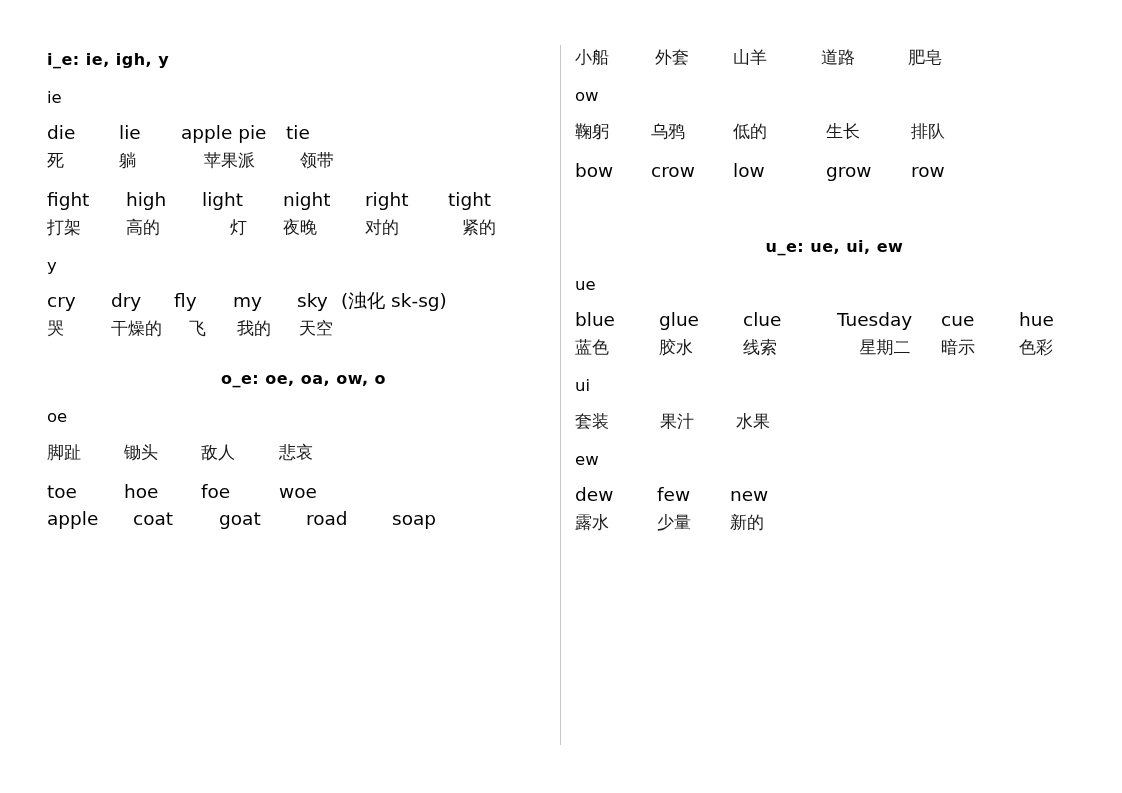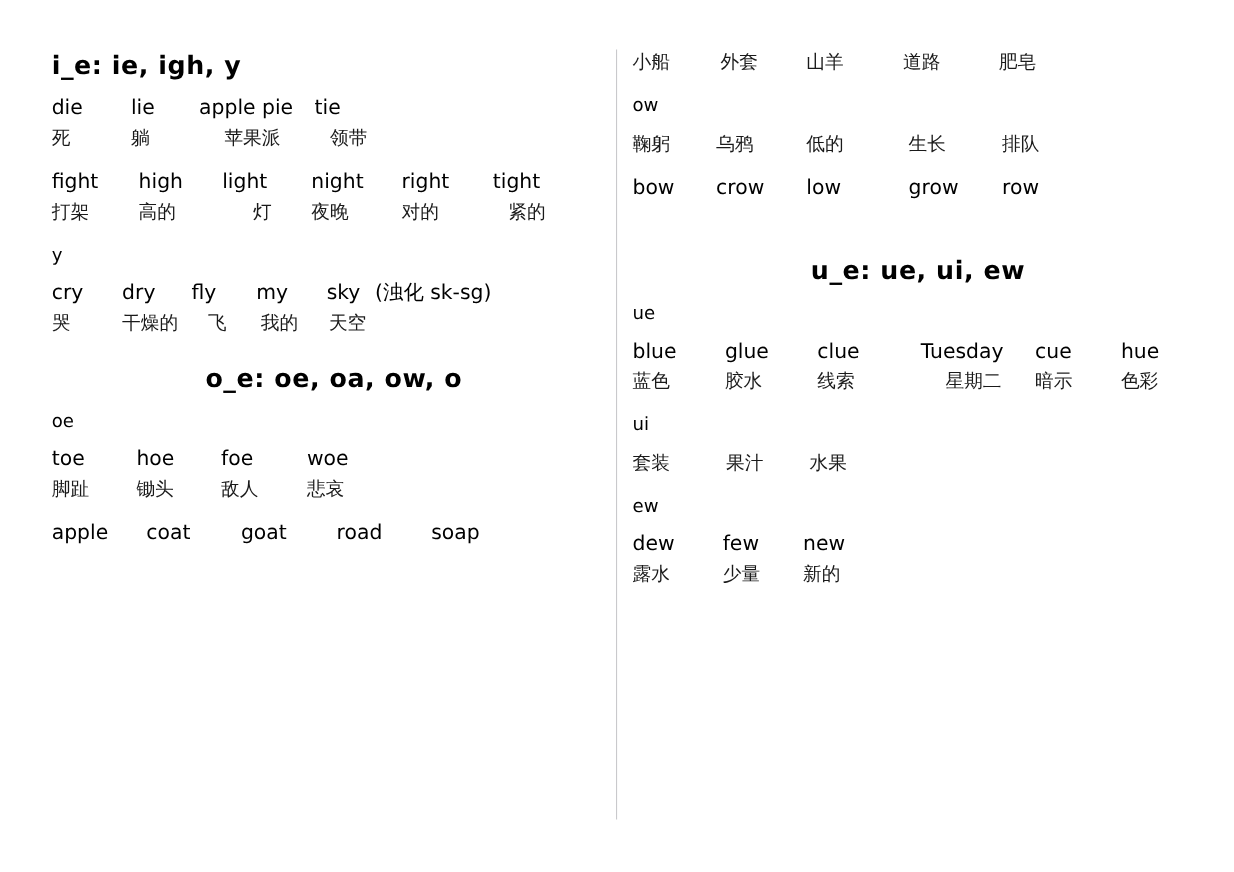--- a/index.html
+++ b/index.html
@@ -32,21 +32,21 @@
     top: 45px;
     width: 1px;
     height: 700px;
     background: #c9c9cc;
   }
 
   
   .heading {
     font-family: "DejaVu Sans", sans-serif;
     font-weight: 700;
-    font-size: 23px;
+    font-size: 16px;
     letter-spacing: 0.5px;
     color: #000000;
     line-height: 30px;
     margin: 0 0 12px 0;
     white-space: nowrap;
   }
   .heading.centered { text-align: center; margin-top: 24px; }
   .col-right .heading.centered { padding-right: 28px; }
 
   .tag {
@@ -96,20 +96,21 @@
 <body>
 
 <div class="page">
 
   <div class="divider"></div>
 
   <div class="col col-left">
 
     <div class="heading">i_e: ie, igh, y</div>
 
+    <div class="tag">ie</div>
 
     <div class="row en">
       <span class="cell" style="width:72px">die</span>
       <span class="cell" style="width:62px">lie</span>
       <span class="cell" style="width:105px">apple pie</span>
       <span class="cell" style="width:70px">tie</span>
     </div>
     <div class="row cn">
       <span class="cell" style="width:72px">死</span>
       <span class="cell" style="width:62px">躺</span>
@@ -150,31 +151,31 @@
       <span class="cell" style="width:78px">干燥的</span>
       <span class="cell" style="width:48px">飞</span>
       <span class="cell" style="width:62px">我的</span>
       <span class="cell" style="width:60px">天空</span>
     </div>
 
     <div class="heading centered">o_e: oe, oa, ow, o</div>
 
     <div class="tag">oe</div>
 
+    <div class="row cn">
+      <span class="cell" style="width:77px">脚趾</span>
+      <span class="cell" style="width:77px">锄头</span>
+      <span class="cell" style="width:78px">敌人</span>
+      <span class="cell" style="width:70px">悲哀</span>
+    </div>
     <div class="row en">
       <span class="cell" style="width:77px">toe</span>
       <span class="cell" style="width:77px">hoe</span>
       <span class="cell" style="width:78px">foe</span>
       <span class="cell" style="width:70px">woe</span>
-    </div>
-    <div class="row cn">
-      <span class="cell" style="width:77px">脚趾</span>
-      <span class="cell" style="width:77px">锄头</span>
-      <span class="cell" style="width:78px">敌人</span>
-      <span class="cell" style="width:70px">悲哀</span>
     </div>
 
 
     <div class="row en">
       <span class="cell" style="width:86px">apple</span>
       <span class="cell" style="width:86px">coat</span>
       <span class="cell" style="width:87px">goat</span>
       <span class="cell" style="width:86px">road</span>
       <span class="cell" style="width:70px">soap</span>
     </div>

